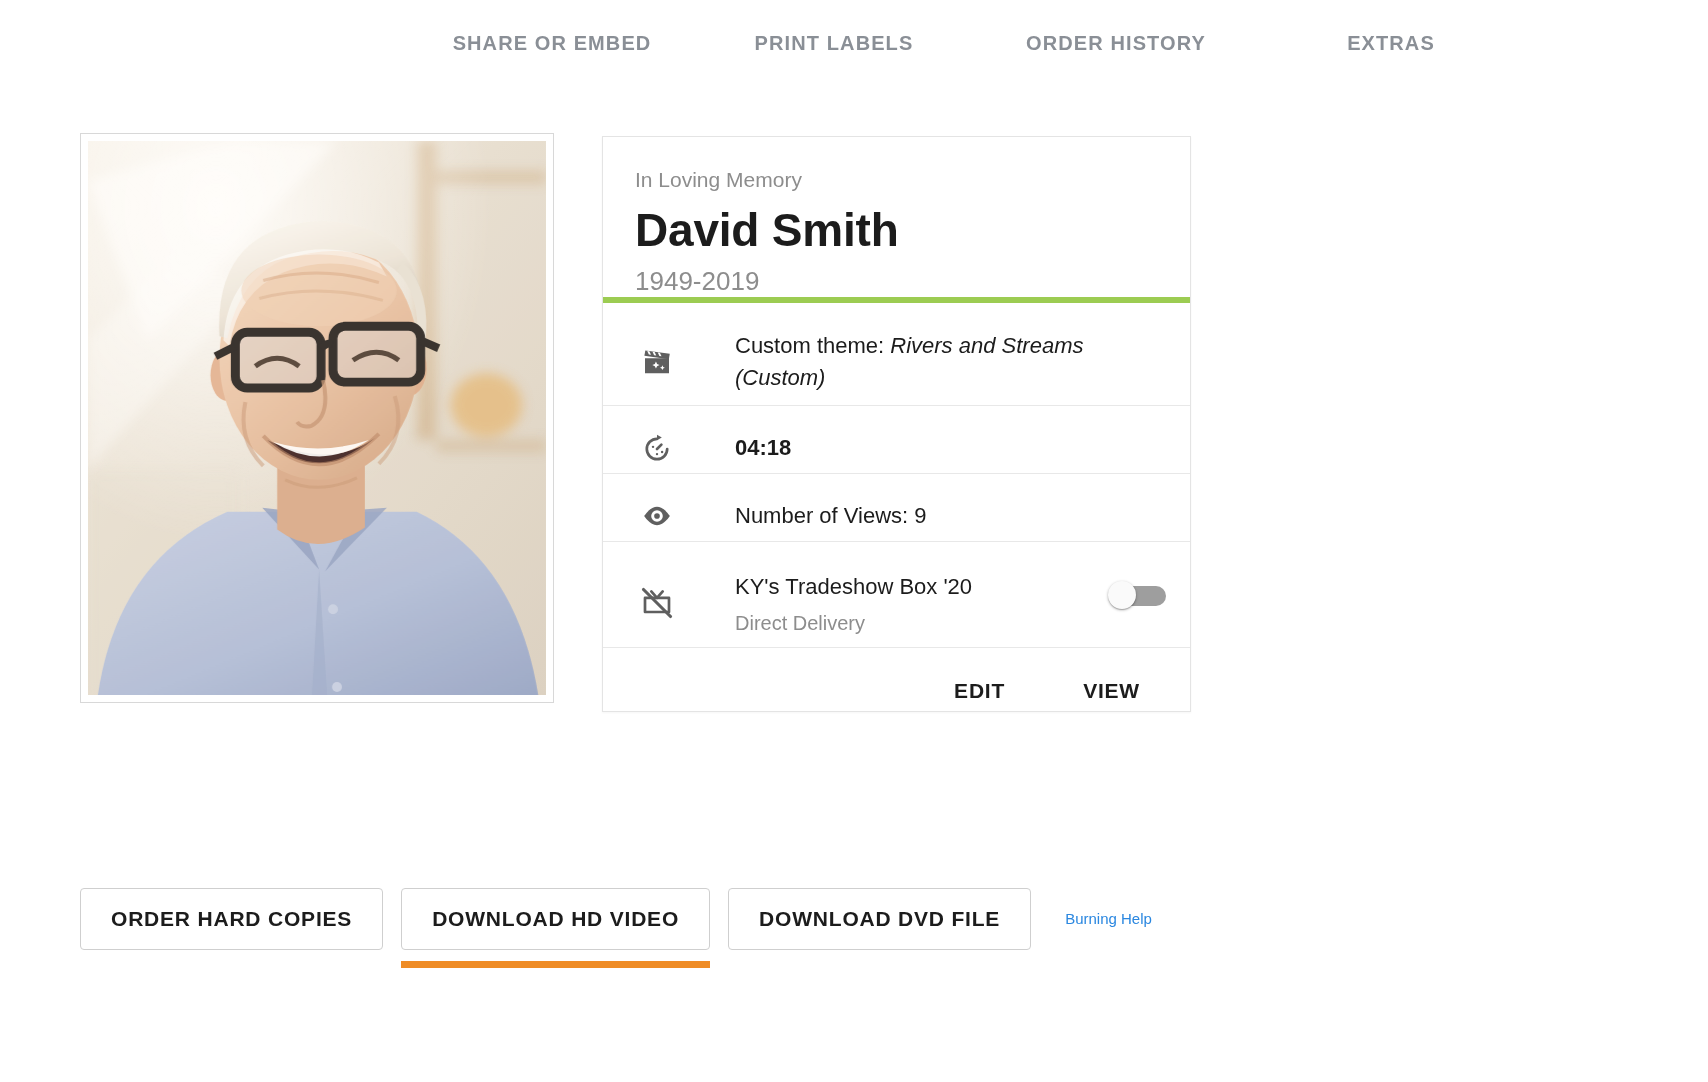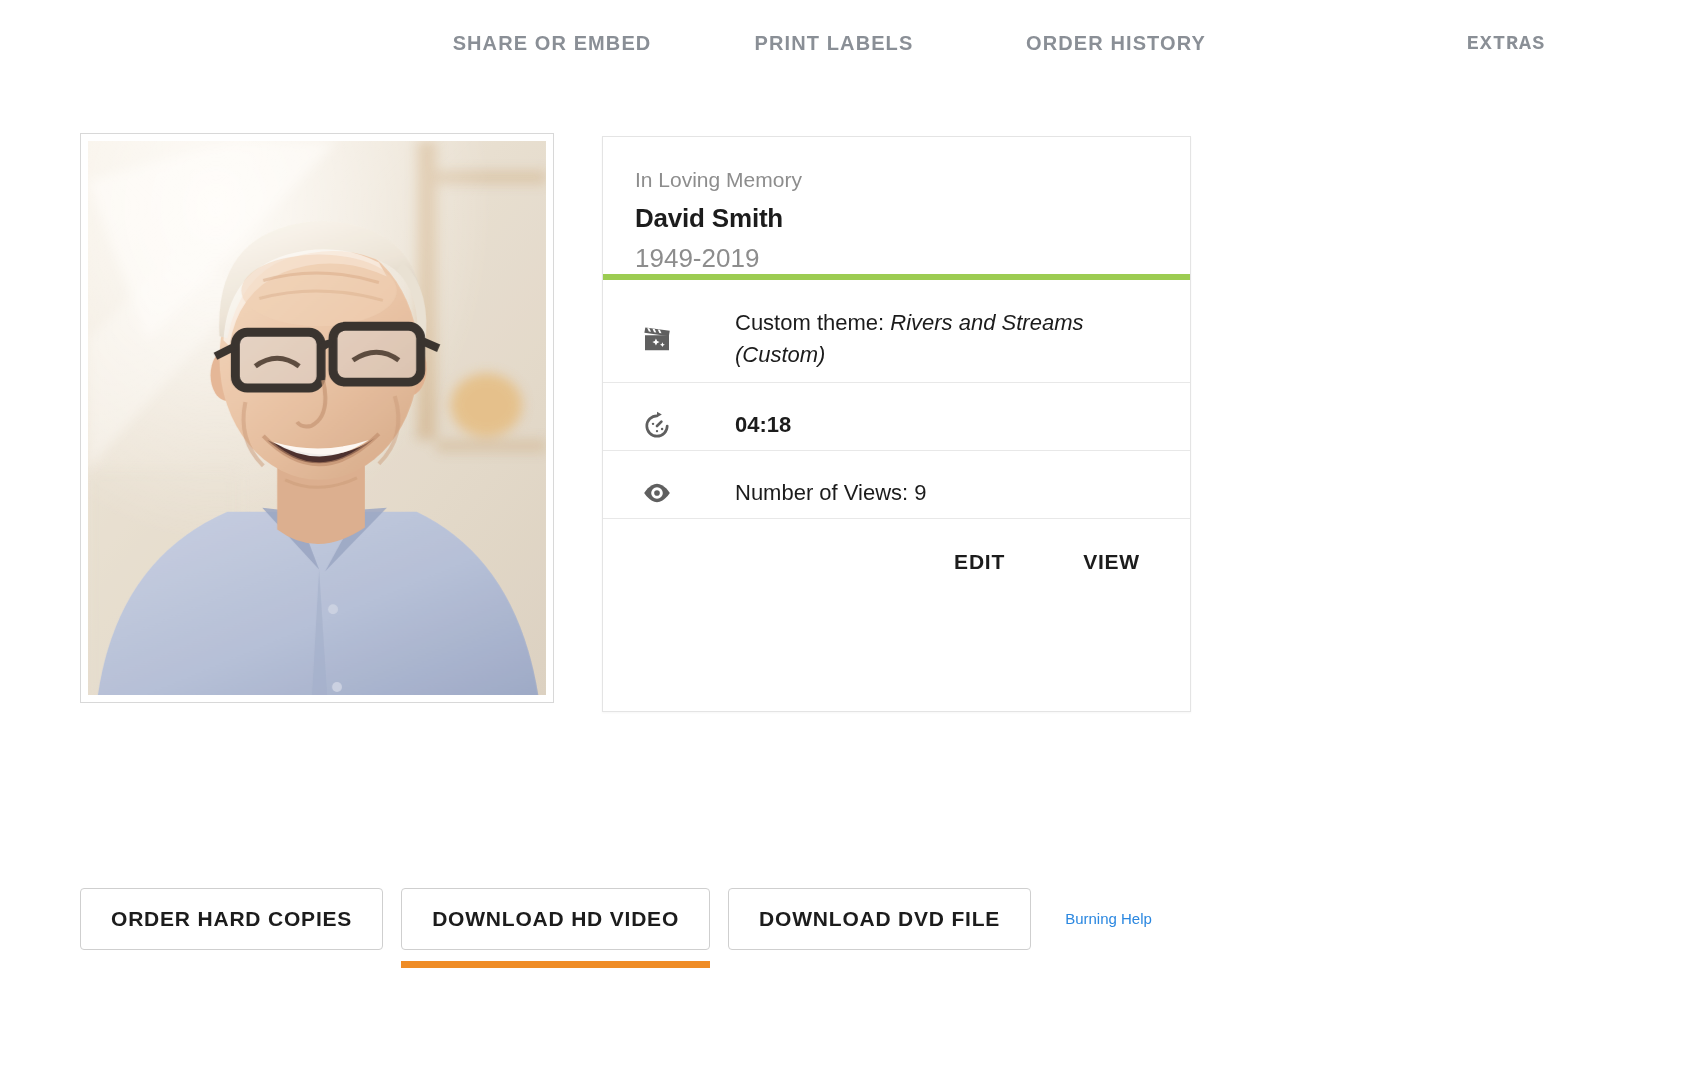--- a/index.html
+++ b/index.html
@@ -61,21 +61,21 @@
     left: 86px;
     top: 0;
     width: 1520px;
     height: 98px;
   }
   .tabs-inner .tab { position: absolute; top: 0; }
   .t0 { left: 0px;   width: 316px; }
   .t1 { left: 316px; width: 300px; }
   .t2 { left: 616px; width: 264px; }
   .t3 { left: 880px; width: 300px; }
-  .t4 { left: 1250px; width: 340px; font-family: Liberation Mono, monospace; }
+  .t4 { left: 1135px; width: 340px; }
 
   
   .photo-frame {
     position: absolute;
     left: 80px;
     top: 133px;
     width: 474px;
     height: 570px;
     background: #ffffff;
     border: 1px solid #d8d8d8;
@@ -105,21 +105,21 @@
   }
   .card-head {
     padding: 30px 32px 0 32px;
   }
   .memory-label {
     font-size: 21px;
     color: #8d8d8d;
     line-height: 1.2;
   }
   .person-name {
-    font-size: 26px;
+    font-size: 46px;
     font-weight: bold;
     color: #1c1c1c;
     margin-top: 12px;
     line-height: 1.15;
     letter-spacing: -0.2px;
   }
   .person-years {
     font-size: 26px;
     color: #8d8d8d;
     margin-top: 9px;
@@ -455,20 +455,37 @@
     <span class="row-icon">
       <svg width="34" height="34" viewBox="0 0 24 24" aria-hidden="true" fill="#5f5f5f">
         <path d="M12 5.5C6.9 5.5 3 12 3 12s3.9 6.5 9 6.5 9-6.5 9-6.5-3.9-6.5-9-6.5z"></path>
         <circle cx="12" cy="12" r="4.1" fill="#ffffff"></circle>
         <circle cx="12" cy="12" r="2.0" fill="#5f5f5f"></circle>
       </svg>
     </span>
     <span class="row-text">Number of Views: 9</span>
   </div>
 
+  <div class="info-row" id="row-delivery">
+    <span class="row-icon">
+      <svg width="36" height="36" viewBox="0 0 24 24" aria-hidden="true" fill="none" stroke="#5f5f5f" stroke-width="1.8">
+        <path d="M4 8.6h16v9.4H4z" stroke-linejoin="round"></path>
+        <path d="M8.2 4.3 12 8.6 15.8 4.3" stroke-linecap="round" stroke-linejoin="round"></path>
+        <path d="M3 3 L21 21" stroke-linecap="round" stroke-width="2.1"></path>
+      </svg>
+    </span>
+    <span class="row-text">
+      <span class="delivery-main">KY's Tradeshow Box '20</span>
+      <span class="delivery-sub" style="display:block">Direct Delivery</span>
+    </span>
+    <span class="toggle">
+      <span class="track"></span>
+      <span class="knob"></span>
+    </span>
+  </div>
 
   <div class="card-actions">
     <button class="text-btn" id="btn-edit">EDIT</button>
     <button class="text-btn" id="btn-view">VIEW</button>
   </div>
 </div>
 
 <div class="bottom-row">
   <span class="outlined-btn-wrap">
     <button class="outlined-btn">ORDER HARD COPIES</button>

